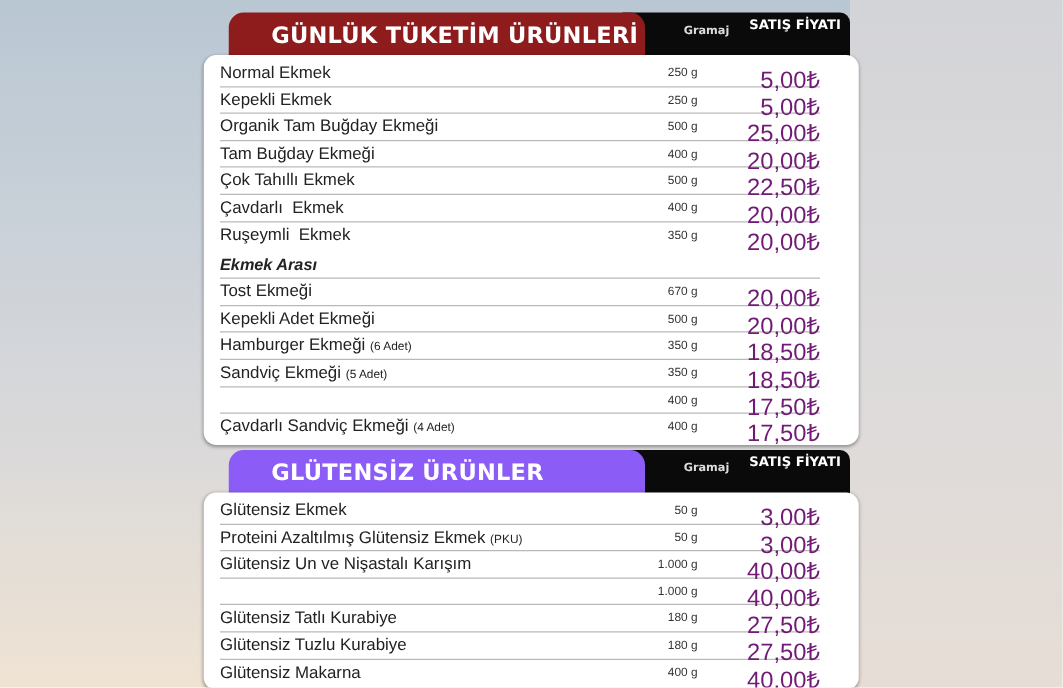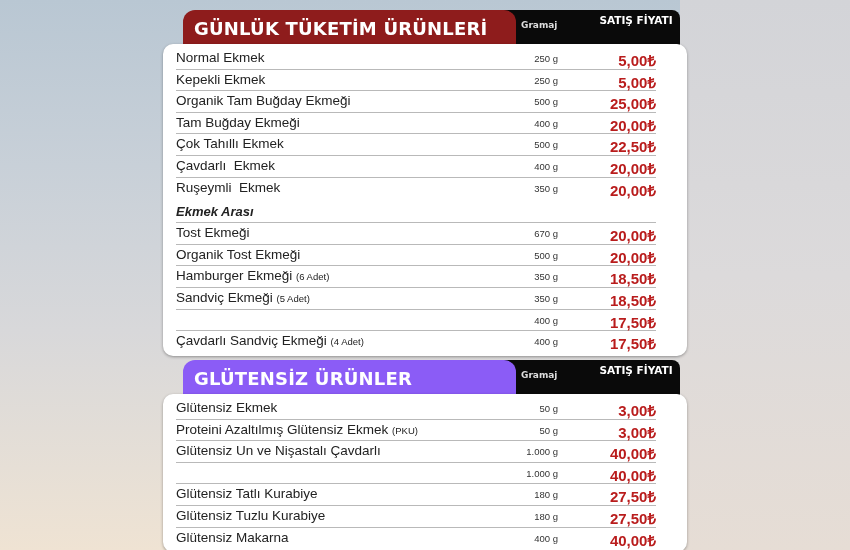--- a/index.html
+++ b/index.html
@@ -15,27 +15,27 @@
     .section { position: absolute; left: 163px; width: 524px; }
     .hdr { position: relative; height: 37px; }
     .hdr-black {
       position: absolute; left: 335px; right: 7px; top: 0; height: 37px;
       background: #0a0a0a; border-radius: 0 8px 0 0;
     }
     .hdr-tab {
       position: absolute; left: 20px; width: 333px; top: 0; height: 37px;
       border-radius: 12px 12px 0 0;
       color: #fff; font-family: "DejaVu Sans", sans-serif; font-weight: bold;
-      font-size: 18px; line-height: 38px; padding-left: 11px; box-sizing: border-box;
+      font-size: 18px; line-height: 38px; padding-left: 34px; box-sizing: border-box;
       letter-spacing: 0.2px;
     }
     .tab-dark { background: #8e1c1c; }
     .tab-bright { background: #8b5cf6; }
     .col-gramaj {
-      position: absolute; left: 358px; top: 10px; color: #ddd;
+      position: absolute; left: 384px; top: 10px; color: #ddd;
       font-size: 9px; font-weight: bold;
     }
     .col-price {
       position: absolute; left: 430px; top: 4px; width: 86px; text-align: center;
       color: #fff; font-weight: bold; font-size: 10.5px; line-height: 12px;
     }
     .col-price .sub { font-size: 8.5px; font-weight: bold; color: #eee; margin-top: 31px; }
     .card {
       background: #fff; border-radius: 10px;
       box-shadow: 0 1px 3px rgba(0,0,0,0.35);
@@ -43,21 +43,21 @@
     }
     .row {
       position: relative; height: 20.6px; margin: 0 31px 0 13px;
       border-bottom: 1px solid #b9b9b9;
       font-family: "Liberation Sans", sans-serif;
     }
     .row:last-child { border-bottom: none; }
     .row .name { position: absolute; left: 0; top: 2px; font-size: 13.5px; color: #222; white-space: nowrap; }
     .row .name .note { font-size: 9.5px; color: #222; }
     .row .grams { position: absolute; right: 98px; top: 5px; font-size: 9.5px; color: #333; white-space: nowrap; }
-    .row .price { position: absolute; right: 0; top: 2px; font-size: 15px; font-weight: bold; color: #b91c1c; white-space: nowrap; }
+    .row .price { position: absolute; right: 0; top: 2px; font-size: 19px; font-weight: normal; color: #701a75; white-space: nowrap; }
     .row.sub-head { height: 24px; border-bottom: 1px solid #b9b9b9; text-align: right; }
     .row.sub-head .name { font-weight: bold; font-style: italic; top: 6px; font-size: 13px; }
   </style>
 </head>
 <body>
 
 <div class="bg-right"></div>
 
 <div class="section" style="top:10px;">
   <div class="hdr">
@@ -107,21 +107,21 @@
       </div>
     <div class="row sub-head">
         <span class="name">Ekmek Arası</span>
       </div>
     <div class="row">
         <span class="name">Tost Ekmeği</span>
         <span class="grams">670 g</span>
         <span class="price">20,00₺</span>
       </div>
     <div class="row">
-        <span class="name">Organik Tost Ekmeği</span>
+        <span class="name">Kepekli Adet Ekmeği</span>
         <span class="grams">500 g</span>
         <span class="price">20,00₺</span>
       </div>
     <div class="row">
         <span class="name"><span>Hamburger Ekmeği</span> <span class="note">(6 Adet)</span></span>
         <span class="grams">350 g</span>
         <span class="price">18,50₺</span>
       </div>
     <div class="row">
         <span class="name"><span>Sandviç Ekmeği</span> <span class="note">(5 Adet)</span></span>
@@ -155,21 +155,21 @@
         <span class="name">Glütensiz Ekmek</span>
         <span class="grams">50 g</span>
         <span class="price">3,00₺</span>
       </div>
     <div class="row">
         <span class="name"><span>Proteini Azaltılmış Glütensiz Ekmek</span> <span class="note">(PKU)</span></span>
         <span class="grams">50 g</span>
         <span class="price">3,00₺</span>
       </div>
     <div class="row">
-        <span class="name">Glütensiz Un ve Nişastalı Çavdarlı</span>
+        <span class="name">Glütensiz Un ve Nişastalı Karışım</span>
         <span class="grams">1.000 g</span>
         <span class="price">40,00₺</span>
       </div>
     <div class="row">
         <span class="grams">1.000 g</span>
         <span class="price">40,00₺</span>
       </div>
     <div class="row">
         <span class="name">Glütensiz Tatlı Kurabiye</span>
         <span class="grams">180 g</span>

